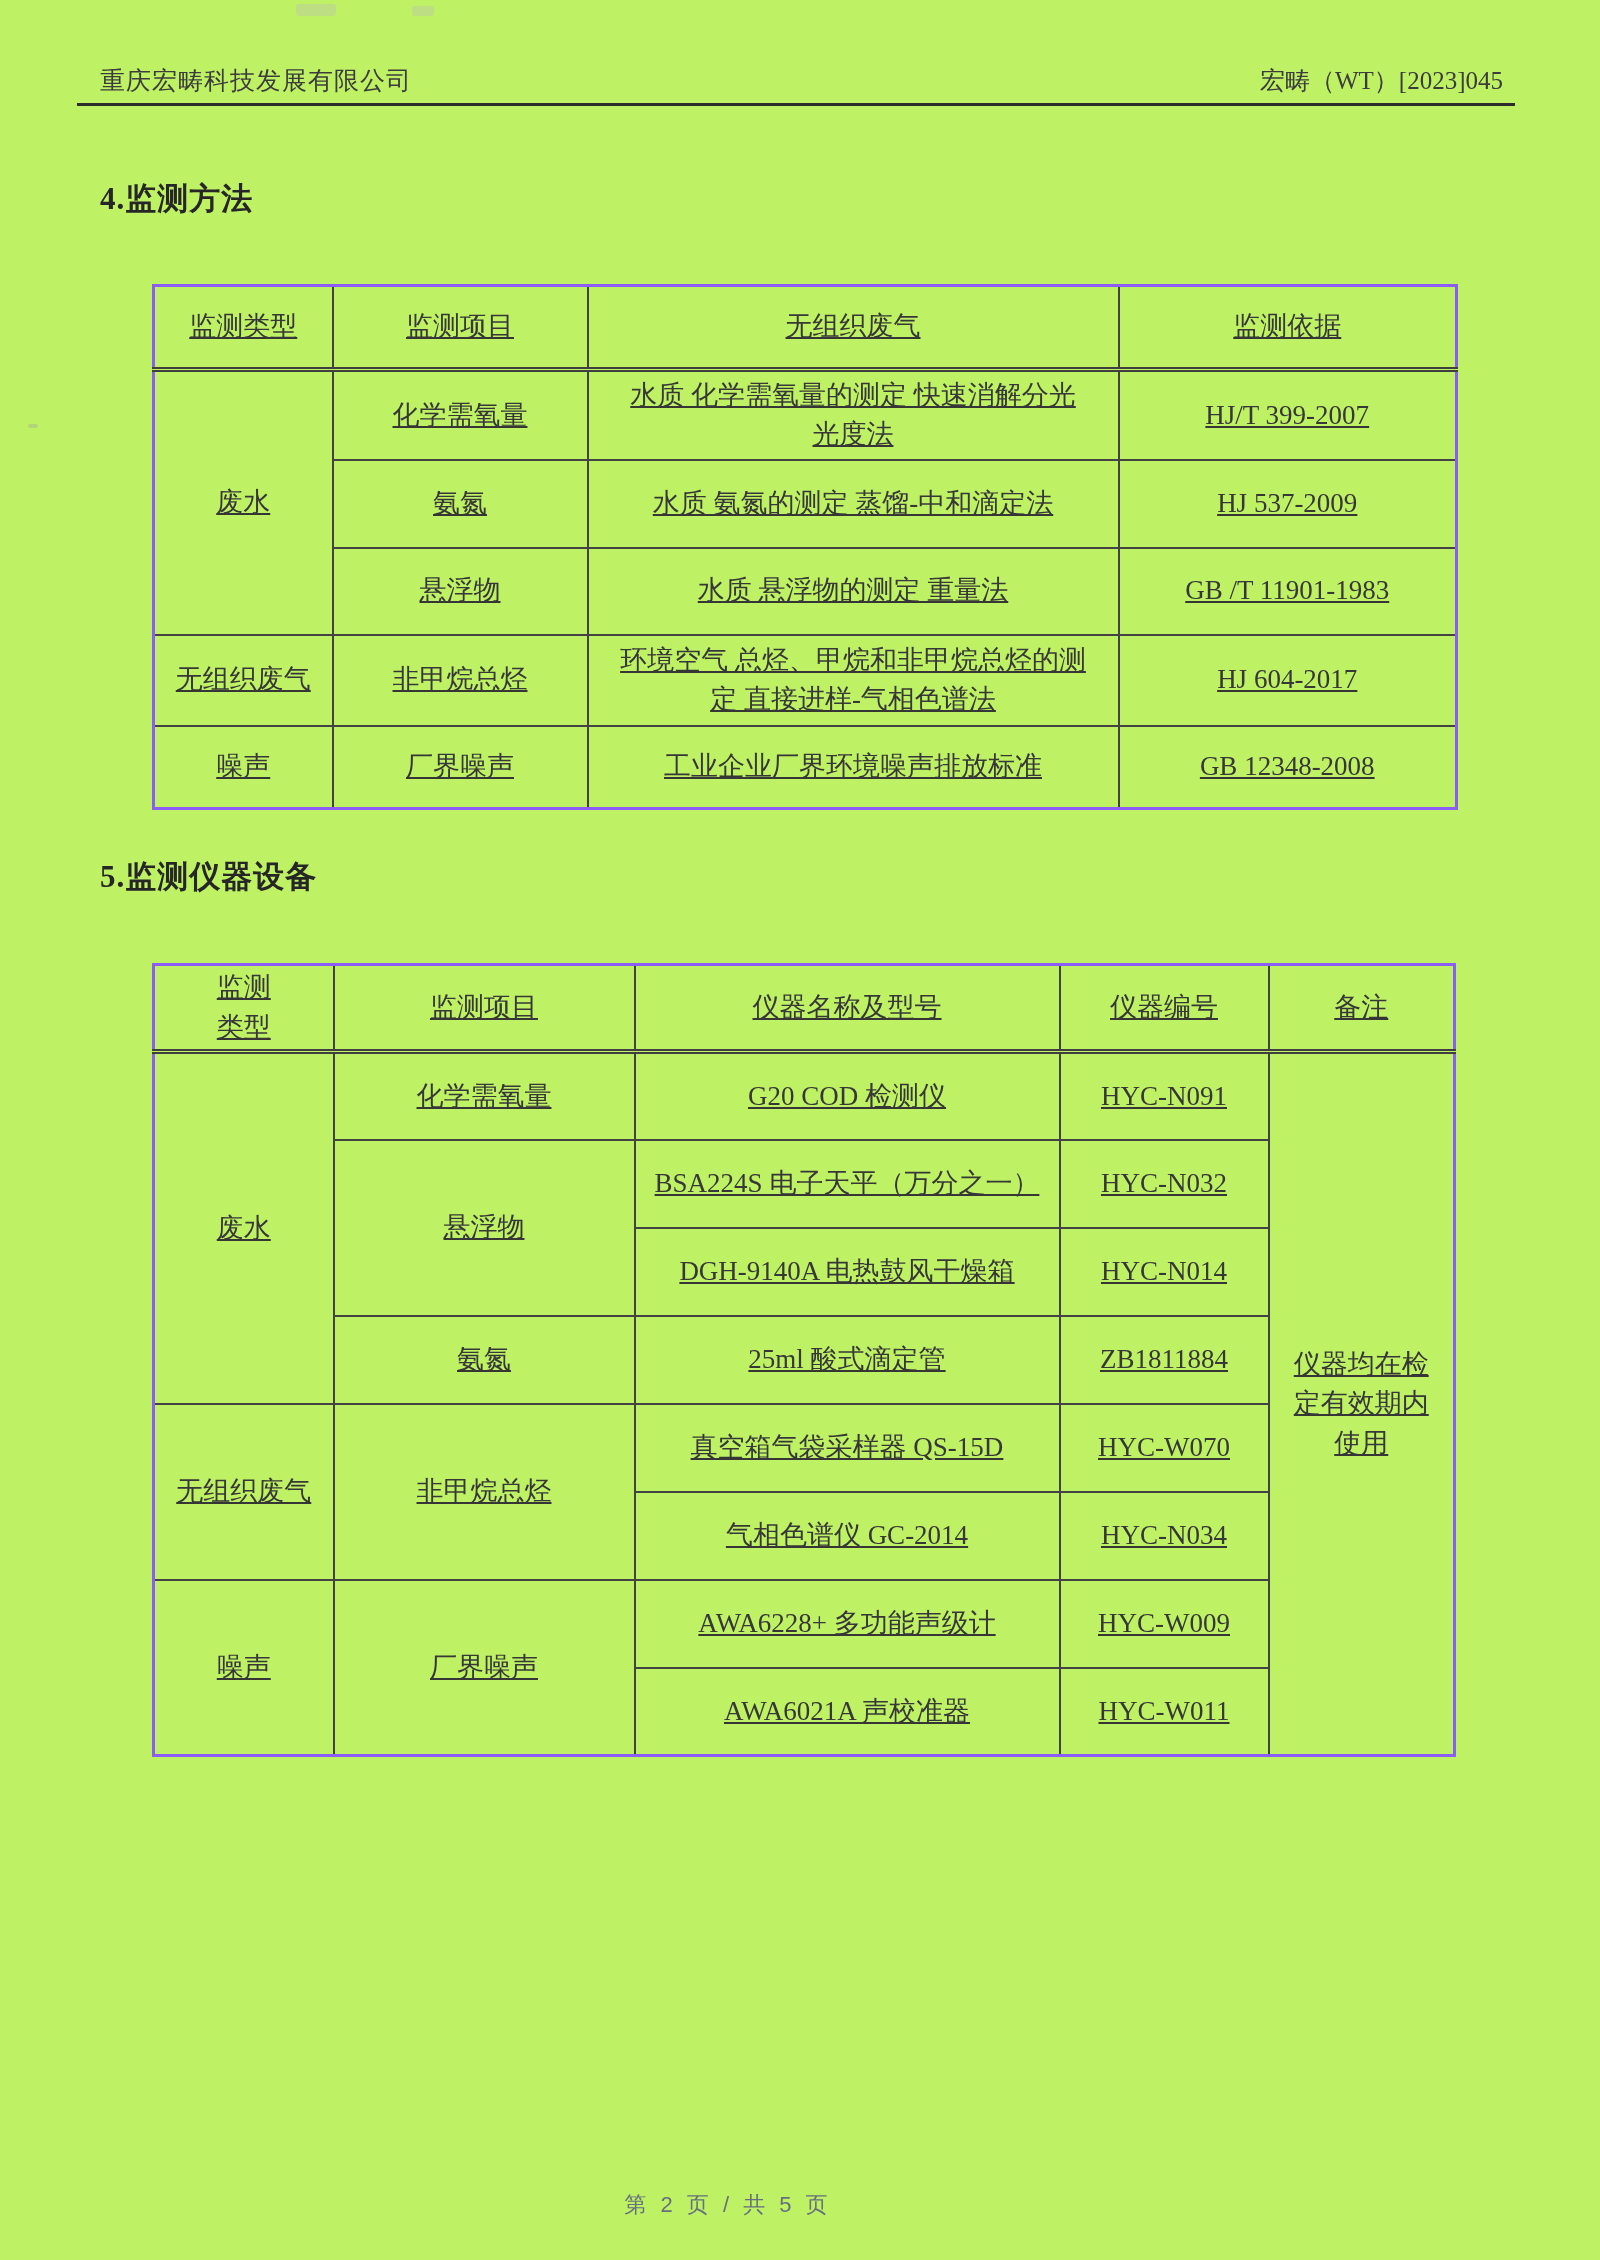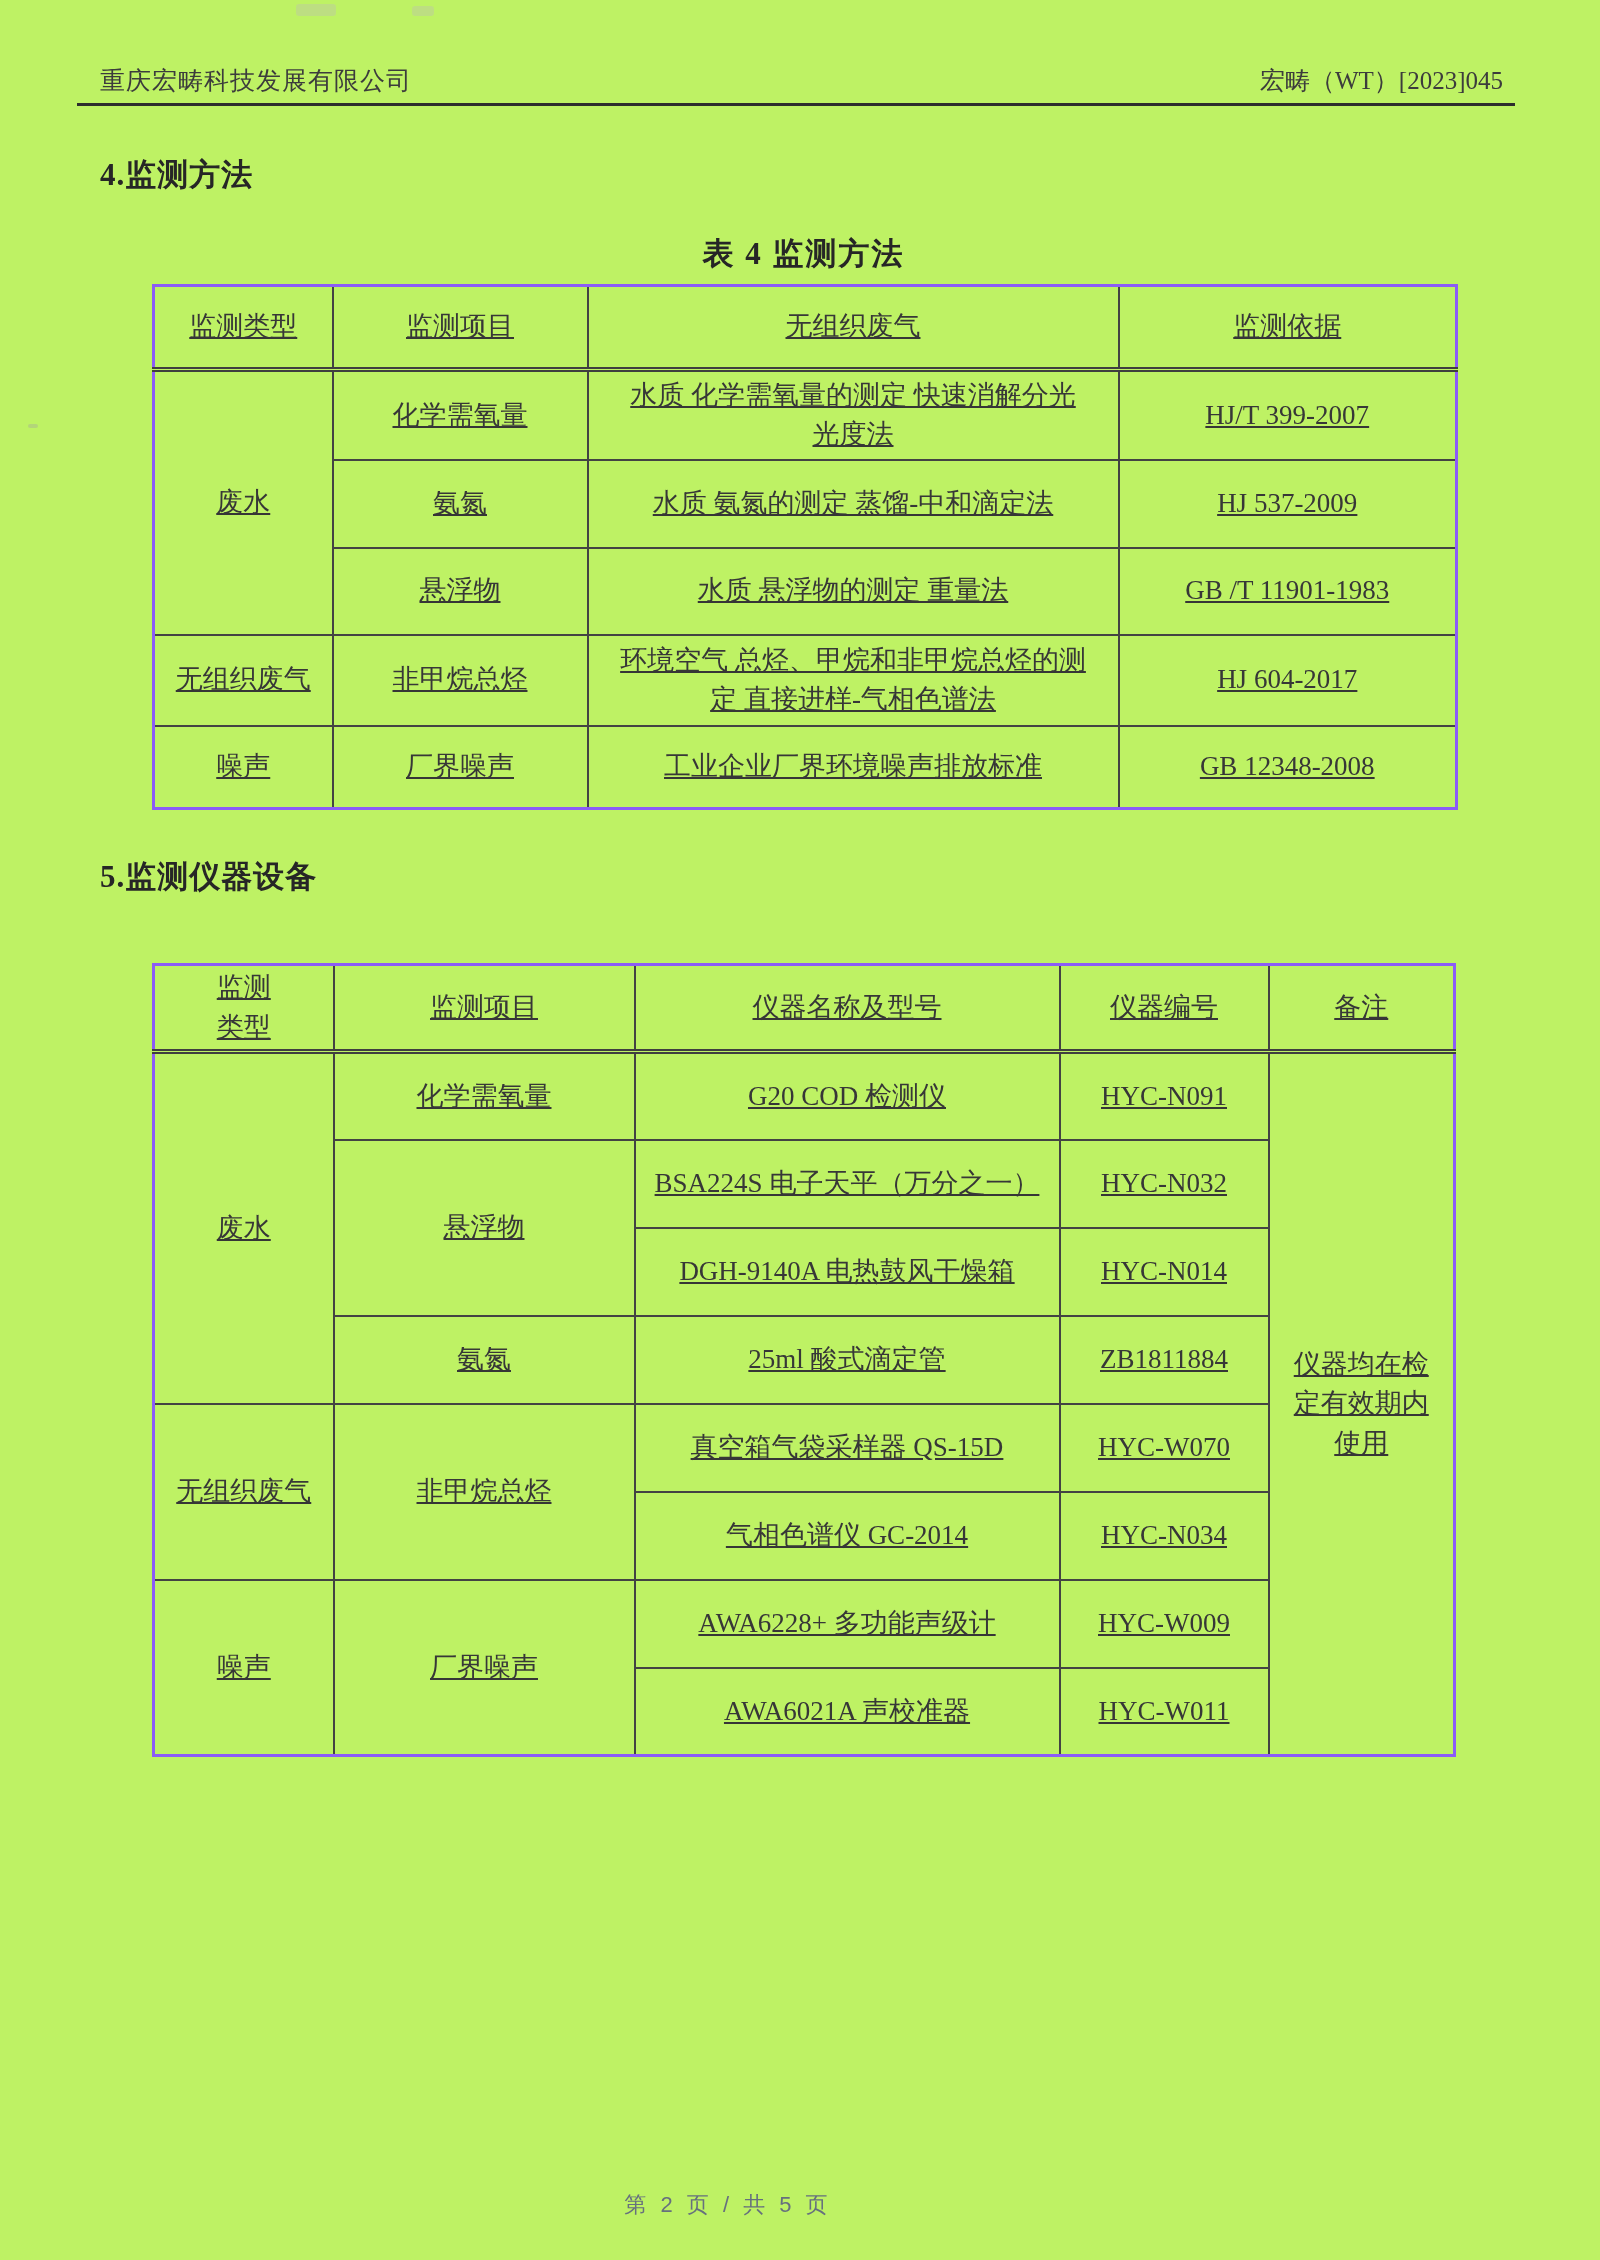--- a/index.html
+++ b/index.html
@@ -10,21 +10,21 @@
     font-family:"Liberation Serif","DejaVu Serif",serif;
     color:#363636;
     overflow:hidden;
   }
   
   .hdr-company{position:absolute;left:100px;top:64px;font-size:25px;letter-spacing:1px;color:#3c3c3c;}
   .hdr-doc{position:absolute;right:97px;top:64px;font-size:25px;color:#3c3c3c;}
   .hdr-rule{position:absolute;left:77px;top:103px;width:1438px;height:3px;background:#2d2d2d;}
   
   .sec-heading{position:absolute;left:100px;font-size:31px;font-weight:bold;color:#262626;letter-spacing:1px;}
-  .s4{top:154px;font-family:Liberation Serif, serif;}
+  .s4{top:178px;font-family:Liberation Serif, serif;}
   .s5{top:856px;}
   .tbl-caption{position:absolute;text-align:center;font-size:31px;font-weight:bold;color:#262626;letter-spacing:2px;}
   .cap4{left:152px;width:1303px;top:233px;}
   .cap5{left:152px;width:1301px;top:918px;}
   
   table.t{
     position:absolute;
     border-collapse:collapse;
     table-layout:fixed;
     border:3px solid #8b5cf6;
@@ -67,21 +67,20 @@
 
   <div class="hdr-company">重庆宏畴科技发展有限公司</div>
   <div class="hdr-doc">宏畴（WT）[2023]045</div>
   <div class="hdr-rule"></div>
 
   <div class="artifact a1"></div>
   <div class="artifact a2"></div>
   <div class="artifact a3"></div>
 
   <div class="sec-heading s4">4.监测方法</div>
-  <div class="tbl-caption cap4">表 4  监测方法</div>
 
   <table class="t t4">
     <colgroup>
       <col style="width:179px">
         <col style="width:255px">
         <col style="width:531px">
         <col style="width:338px">
     </colgroup>
     <tbody>
         <tr class="hdr rh84">

